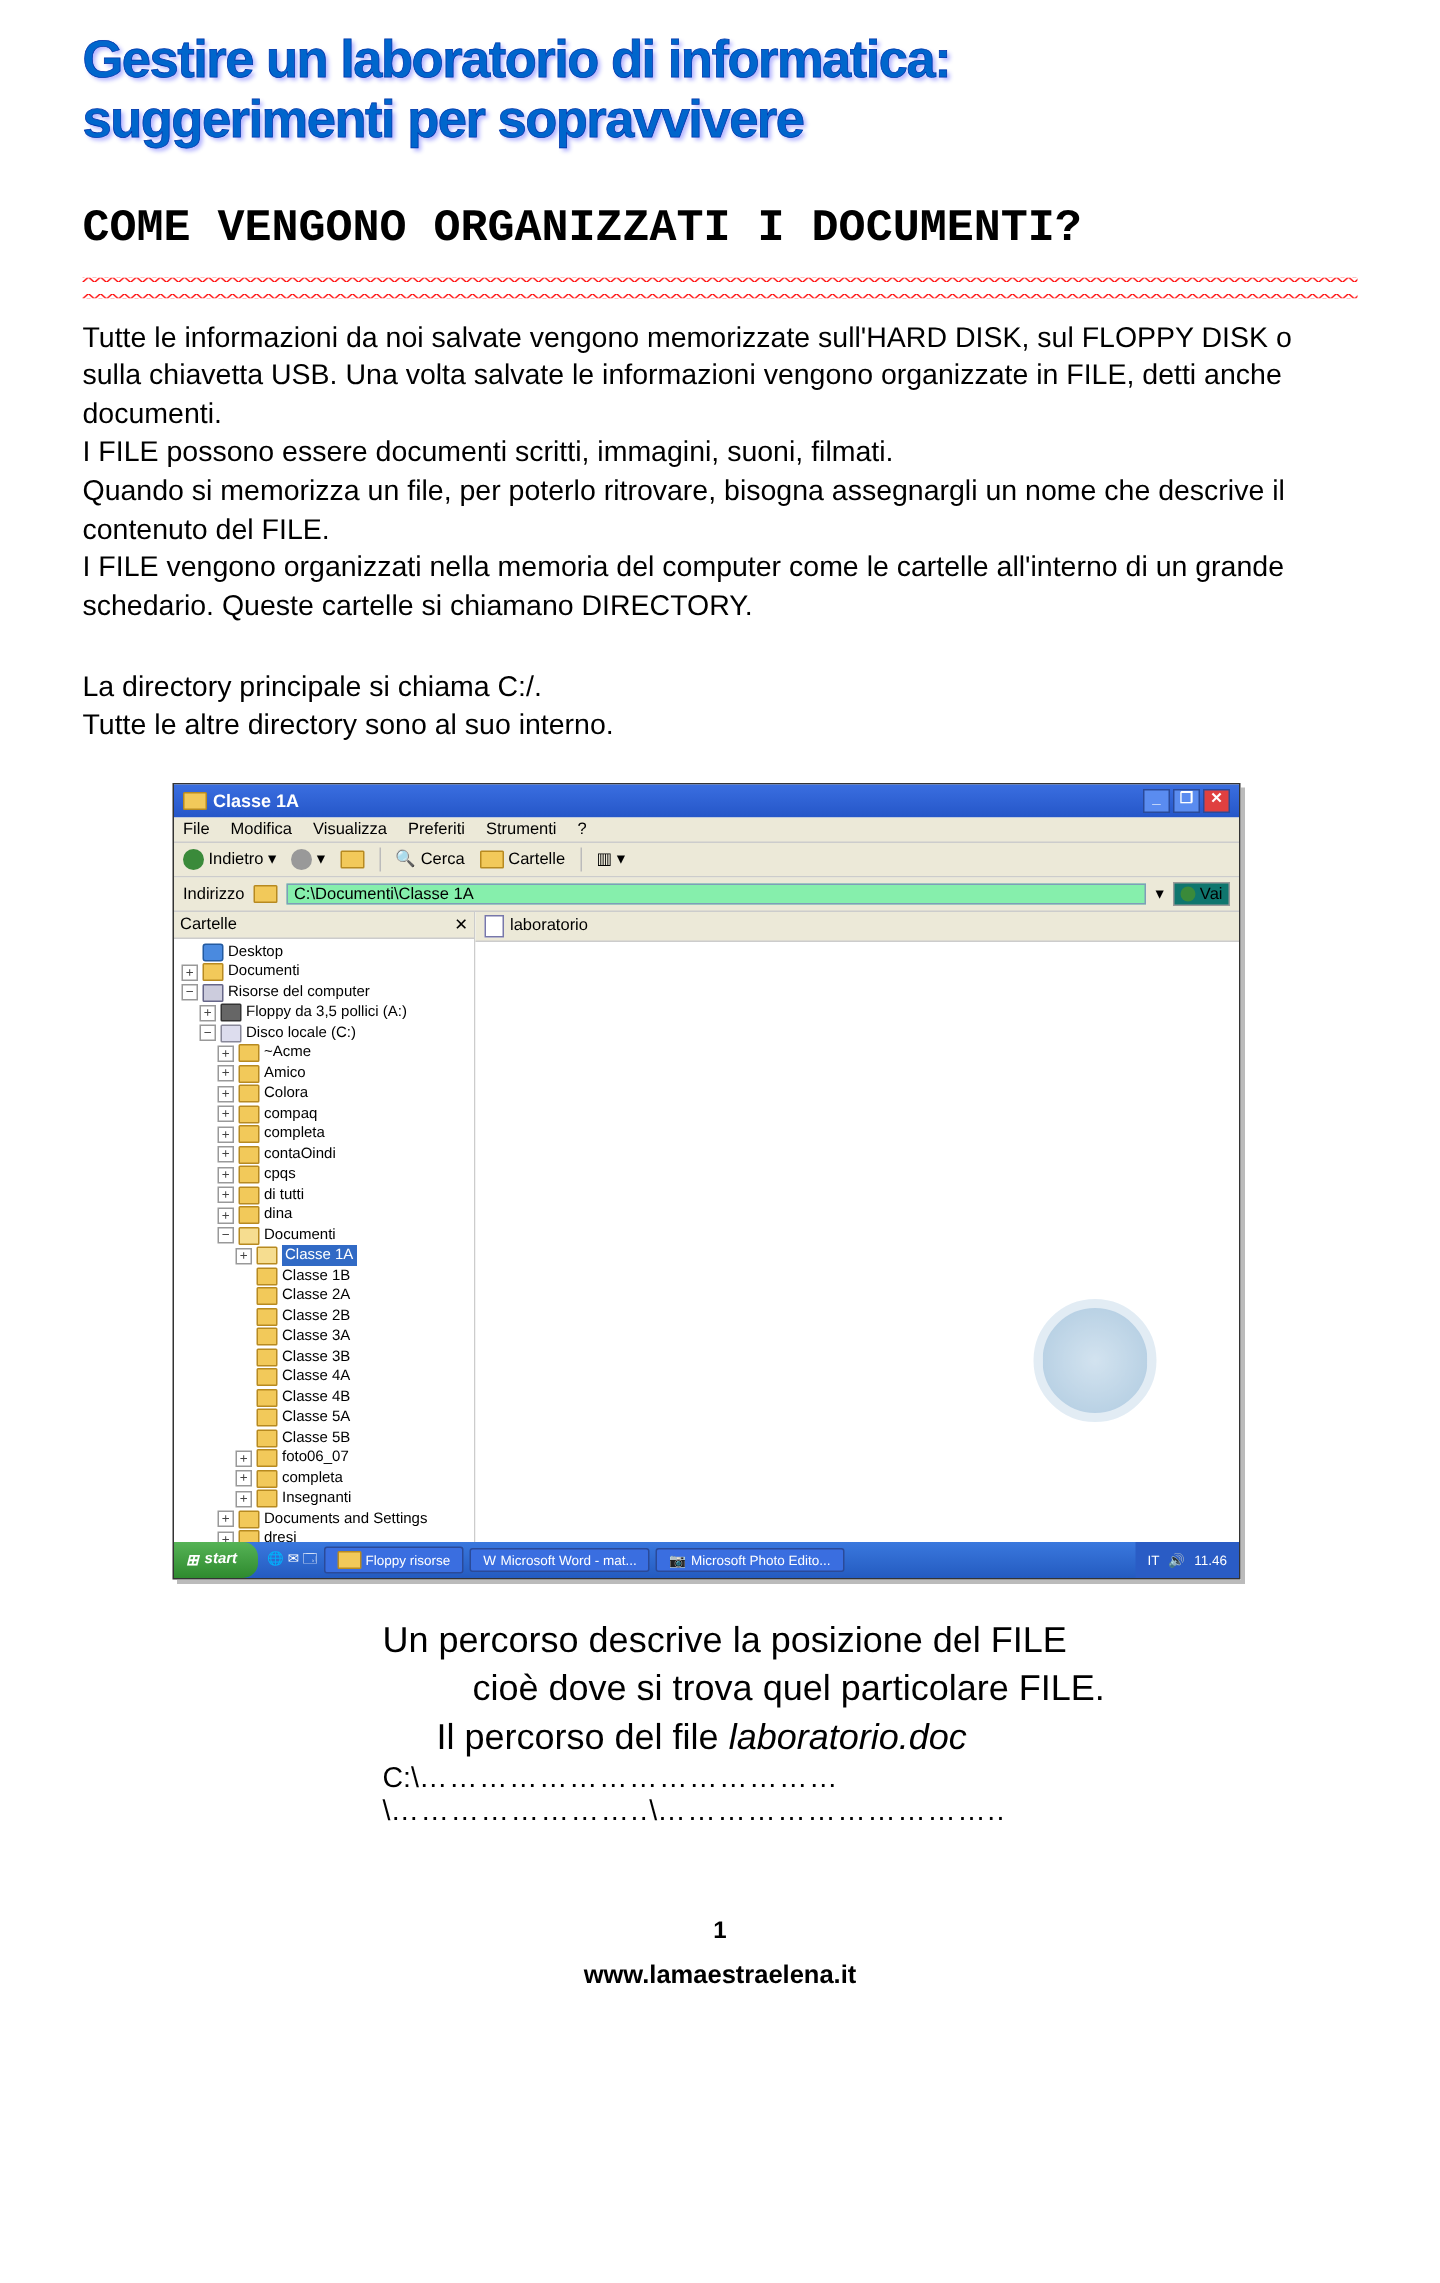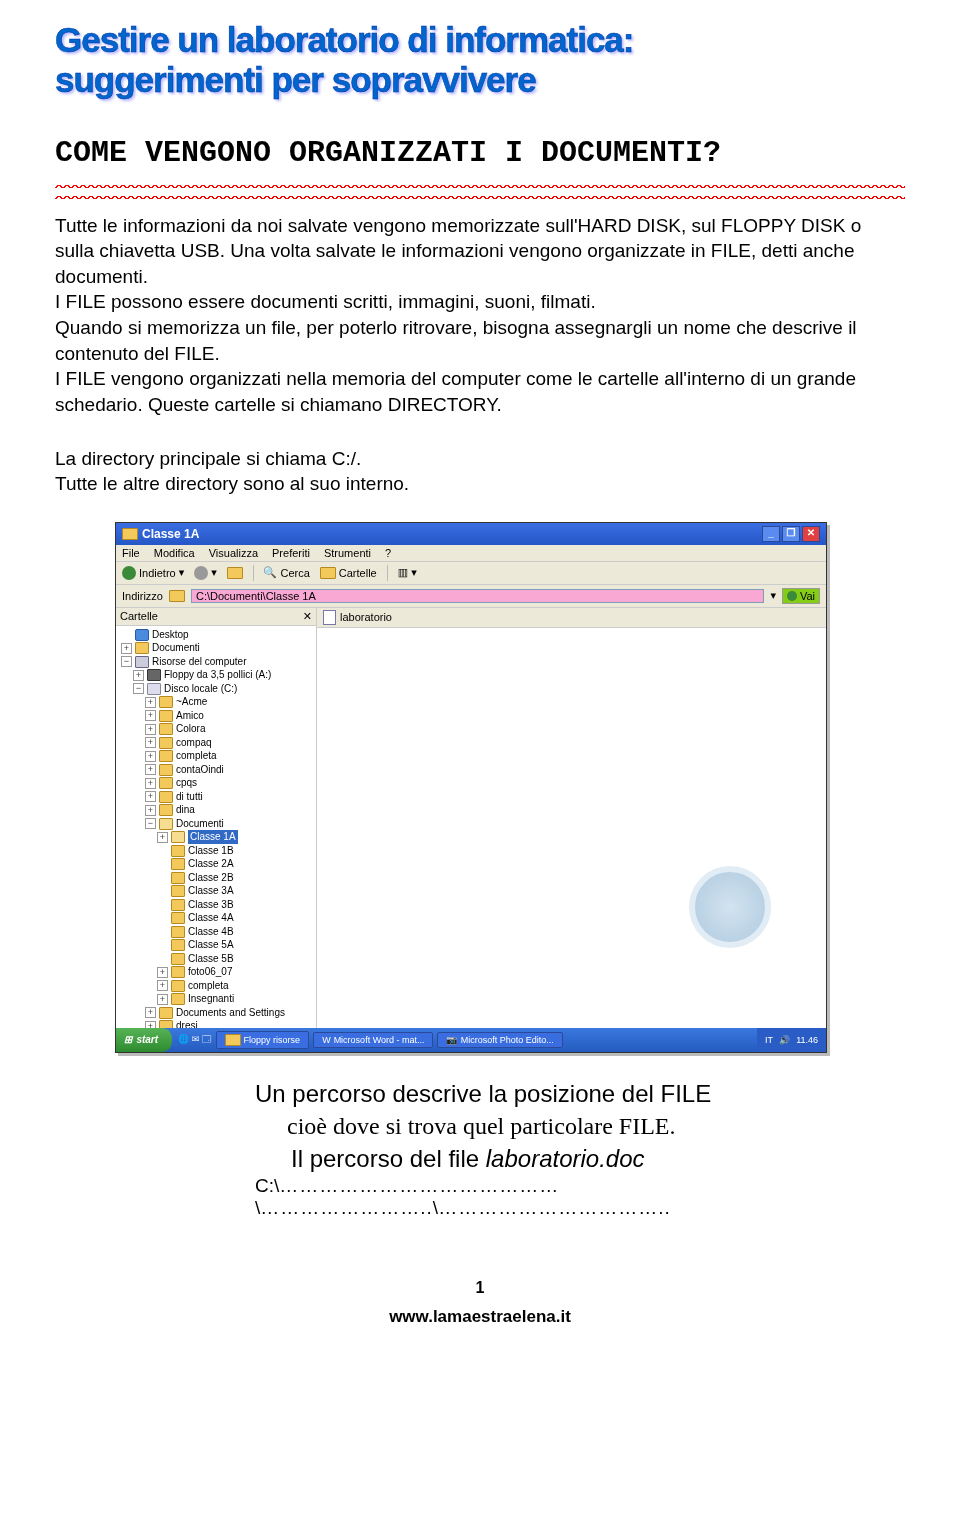--- a/index.html
+++ b/index.html
@@ -90,25 +90,25 @@
     display:flex; align-items:center; gap:3px; font-size:11px;
   }
   .icon-circle { width:14px;height:14px;border-radius:50%;background:#3a8a3a;display:inline-block; }
   .icon-circle.gray { background:#999; }
   .icon-folder { width:14px;height:10px;background:#f2c95a;border:1px solid #b78a20;display:inline-block;border-radius:1px; }
   .addressbar {
     background:#ece9d8; padding:3px 6px; display:flex; align-items:center;
     gap:6px; border-bottom:1px solid #ccc;
   }
   .addr-input {
-    flex:1; background:#f9a8d4; border:1px solid #7f9db9; padding:0 4px;
+    flex:1; background:#86efac; border:1px solid #7f9db9; padding:0 4px;
     font-size:11px;
   }
   .go-btn {
-    background:#84cc16;border:1px solid #999;padding:1px 4px;font-size:11px;
+    background:#0f766e;border:1px solid #999;padding:1px 4px;font-size:11px;
     display:flex;align-items:center;gap:3px;
   }
   .go-arrow { width:10px;height:10px;background:#3a8a3a;border-radius:50%;display:inline-block; }
   .main-area { display:flex; height:420px; }
   .sidebar {
     width:200px; background:#fff; border-right:1px solid #ccc;
     overflow:hidden; position:relative;
   }
   .sidebar-header {
     background:#ece9d8; padding:2px 4px; display:flex; justify-content:space-between;
@@ -159,21 +159,21 @@
     margin-left:auto;background:#2a5cc5;height:24px;
     display:flex;align-items:center;padding:0 8px;gap:6px;
     font-size:9px;
   }
   .bottom-text {
     font-family: "Comic Sans MS", cursive, sans-serif;
     font-size: 24px;
     margin: 20px 0 0 200px;
     line-height:1.35;
   }
-  .bottom-text .line2 { margin-left:32px;font-family:Liberation Serif, serif; }
+  .bottom-text .line2 { margin-left:60px; }
   .bottom-text .line3 { margin-left:36px; }
   .path-line {
     font-family: "Comic Sans MS", cursive, sans-serif;
     font-size: 19px;
     margin-top: 0px;
     margin-left: 200px;
   }
   .dotted-line { letter-spacing:1px; }
   .italic { font-style: italic; }
   .page-num {

